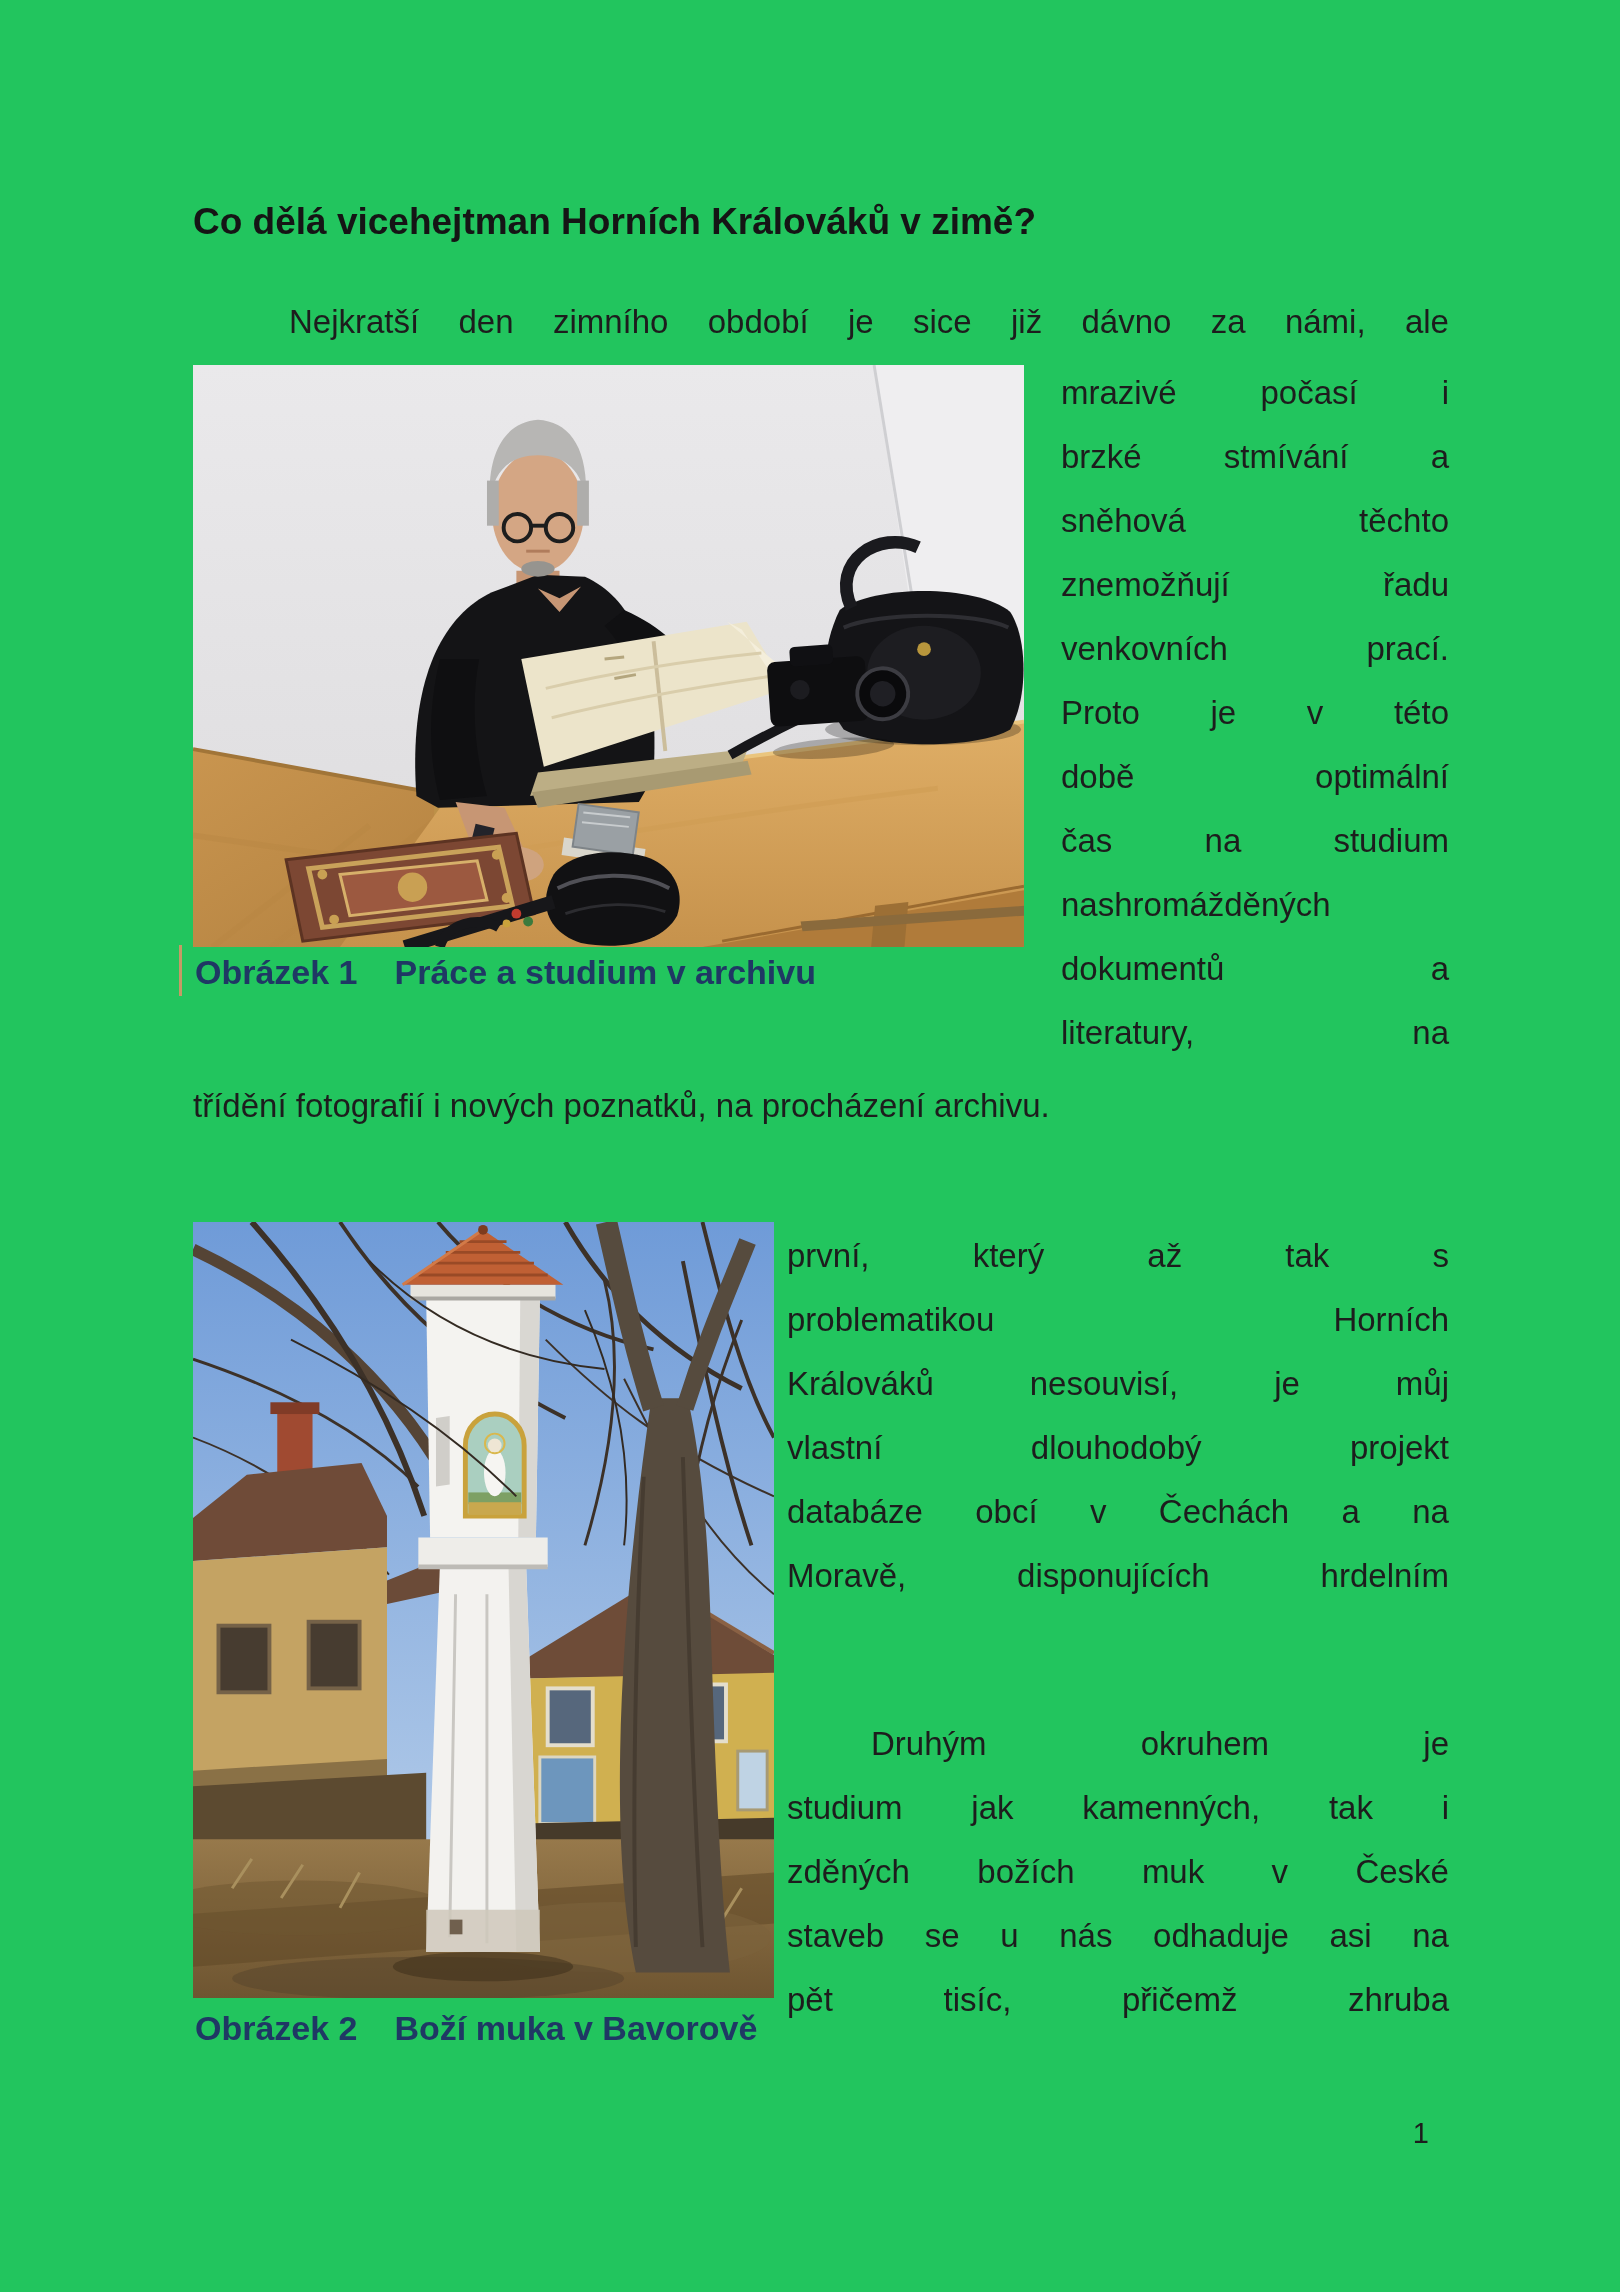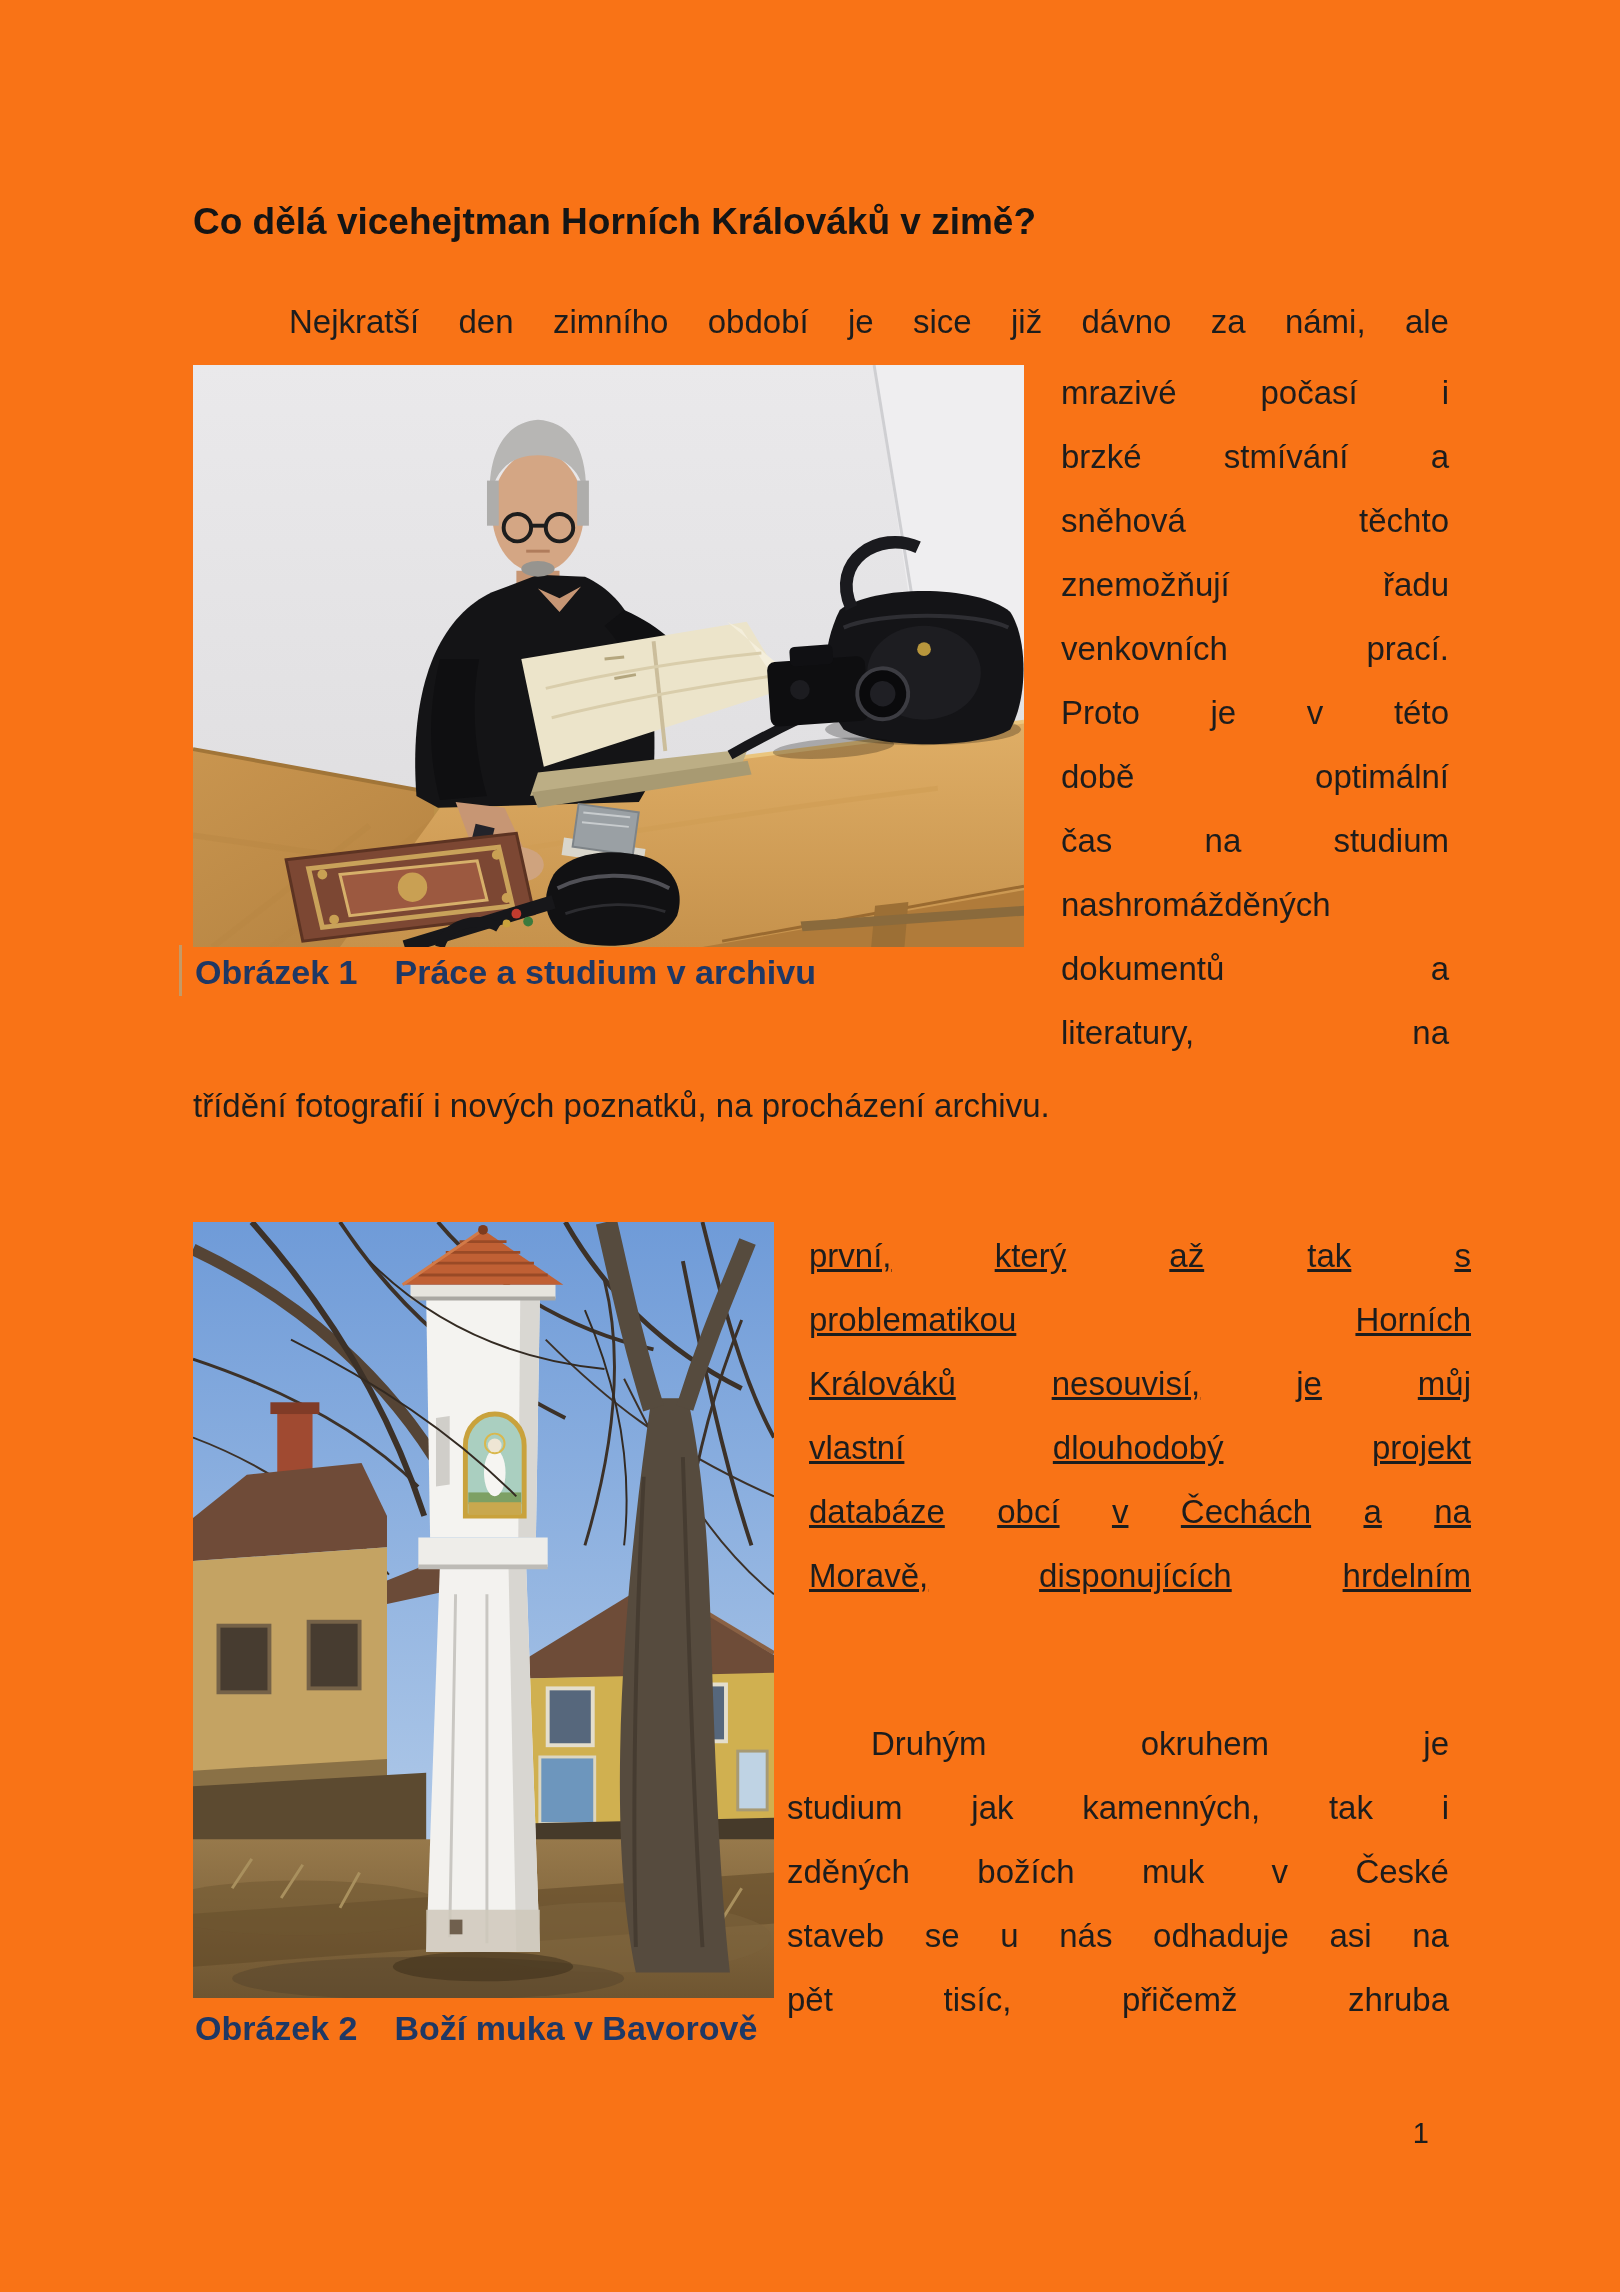--- a/index.html
+++ b/index.html
@@ -1,17 +1,17 @@
 <!DOCTYPE html>
 <html><head>
 <meta charset="utf-8">
 <style>
   html,body { margin:0; padding:0; background:#ffffff; }
   .page {
-    position:relative; width:1620px; height:2293px; background:#f97316;
+    position:relative; width:1620px; height:2293px; background:#22c55e;
     font-family:"Liberation Sans", sans-serif; color:#1d1d1d; overflow:hidden;
   }
   .abs { position:absolute; }
   .title { font-size:37px; font-weight:bold; color:#151515; white-space:nowrap; }
   .jlines .tline {
     display:flex; justify-content:space-between; align-items:baseline;
     height:64px; line-height:64px; font-size:33px; white-space:pre;
   }
   .jlines[data-align="left"] .tline { display:block; }
   .indent .tline { padding-left:96px; }
@@ -286,21 +286,21 @@
         <path d="M100,120 C180,160 260,210 330,280" stroke-width="2"></path>
         <path d="M400,90 C430,160 450,240 440,330" stroke-width="2"></path>
       </g>
     </svg>
   </figure>
 
   <div class="abs caption" style="left:195px; top:2009px; width:579px;">
     <span class="cap-label">Obrázek 2</span><span class="cap-text">Boží muka v Bavorově</span>
   </div>
 
-  <div class="abs jlines" id="col2a" style="left:809px; top:1224px; width:662px;text-decoration:underline;">
+  <div class="abs jlines" id="col2a" style="left:787px; top:1224px; width:662px;">
       <div class="tline"><span>první,</span><span>který</span><span>až</span><span>tak</span><span>s</span></div>
       <div class="tline"><span>problematikou</span><span>Horních</span></div>
       <div class="tline"><span>Králováků</span><span>nesouvisí,</span><span>je</span><span>můj</span></div>
       <div class="tline"><span>vlastní</span><span>dlouhodobý</span><span>projekt</span></div>
       <div class="tline"><span>databáze</span><span>obcí</span><span>v</span><span>Čechách</span><span>a</span><span>na</span></div>
       <div class="tline"><span>Moravě,</span><span>disponujících</span><span>hrdelním</span></div>
     </div>
 
   <div class="abs jlines" id="col2b" style="left:787px; top:1712px; width:662px;">
       <div class="tline"><span>Druhým</span><span>okruhem</span><span>je</span></div>

